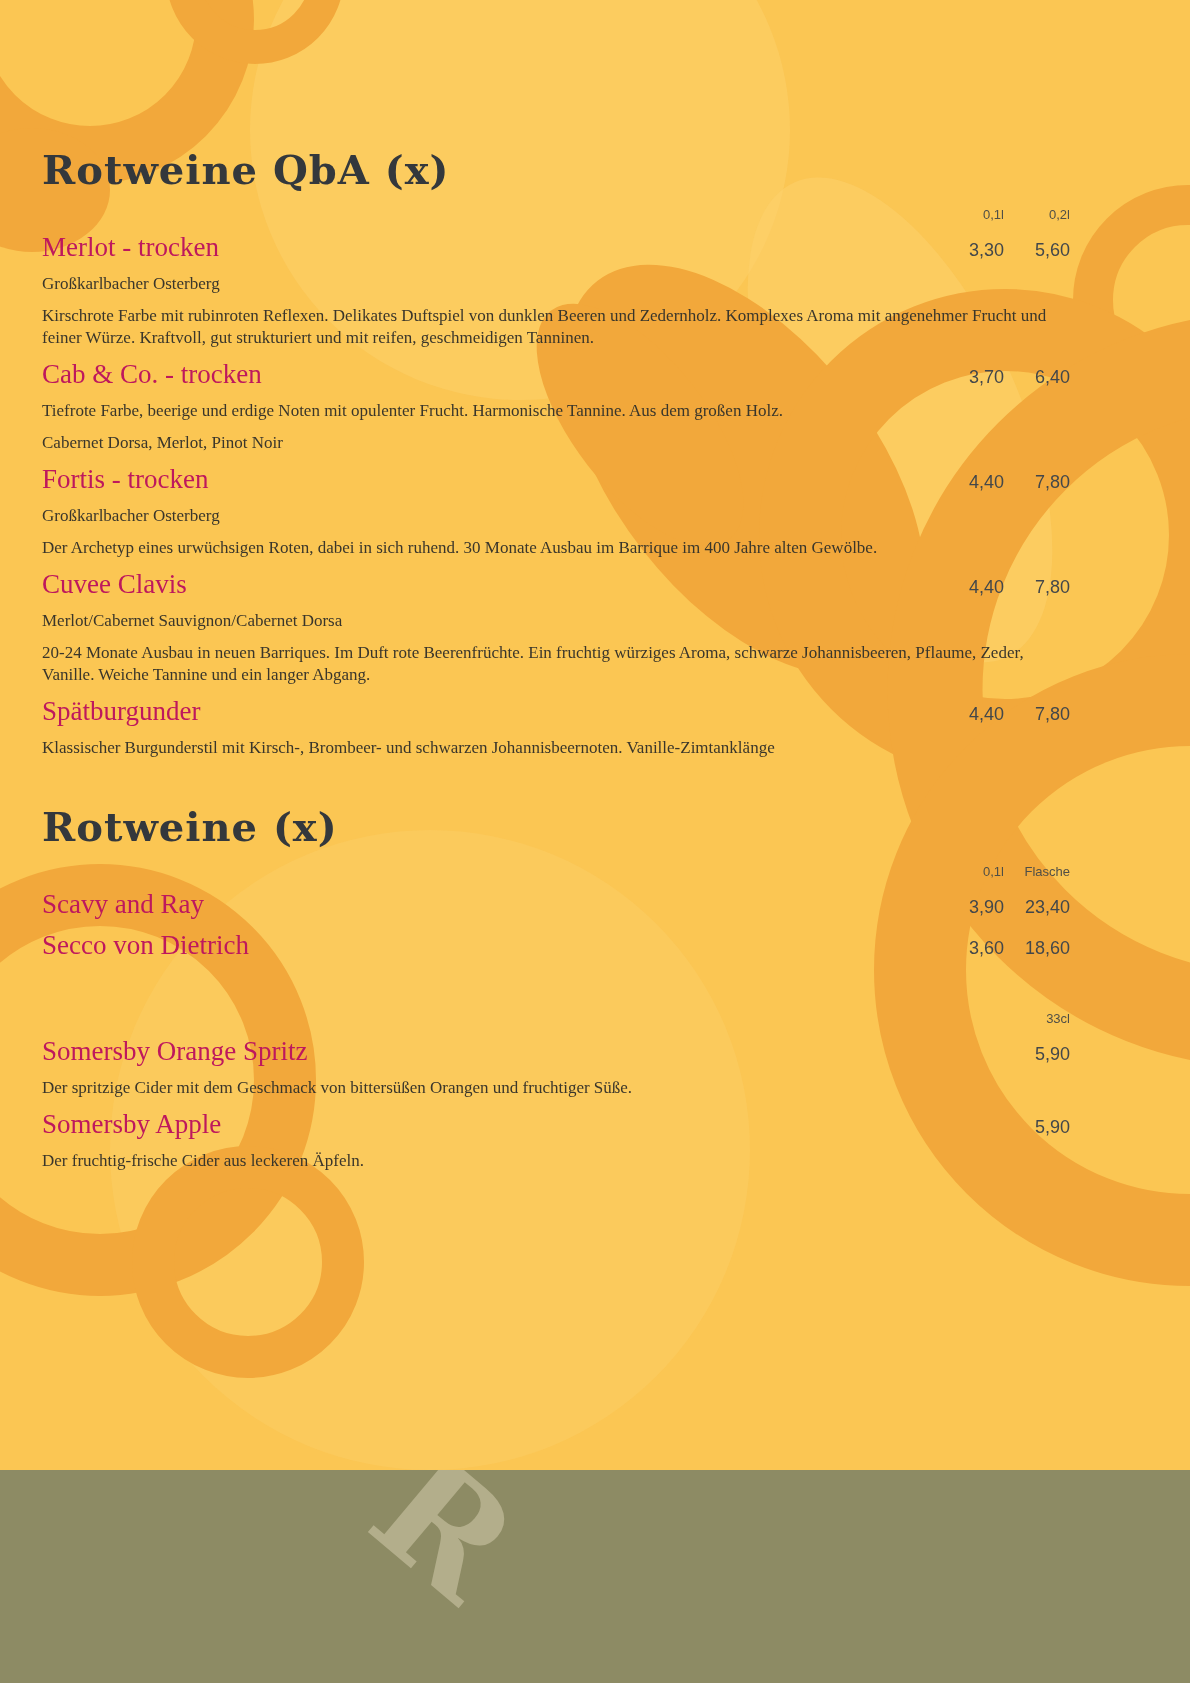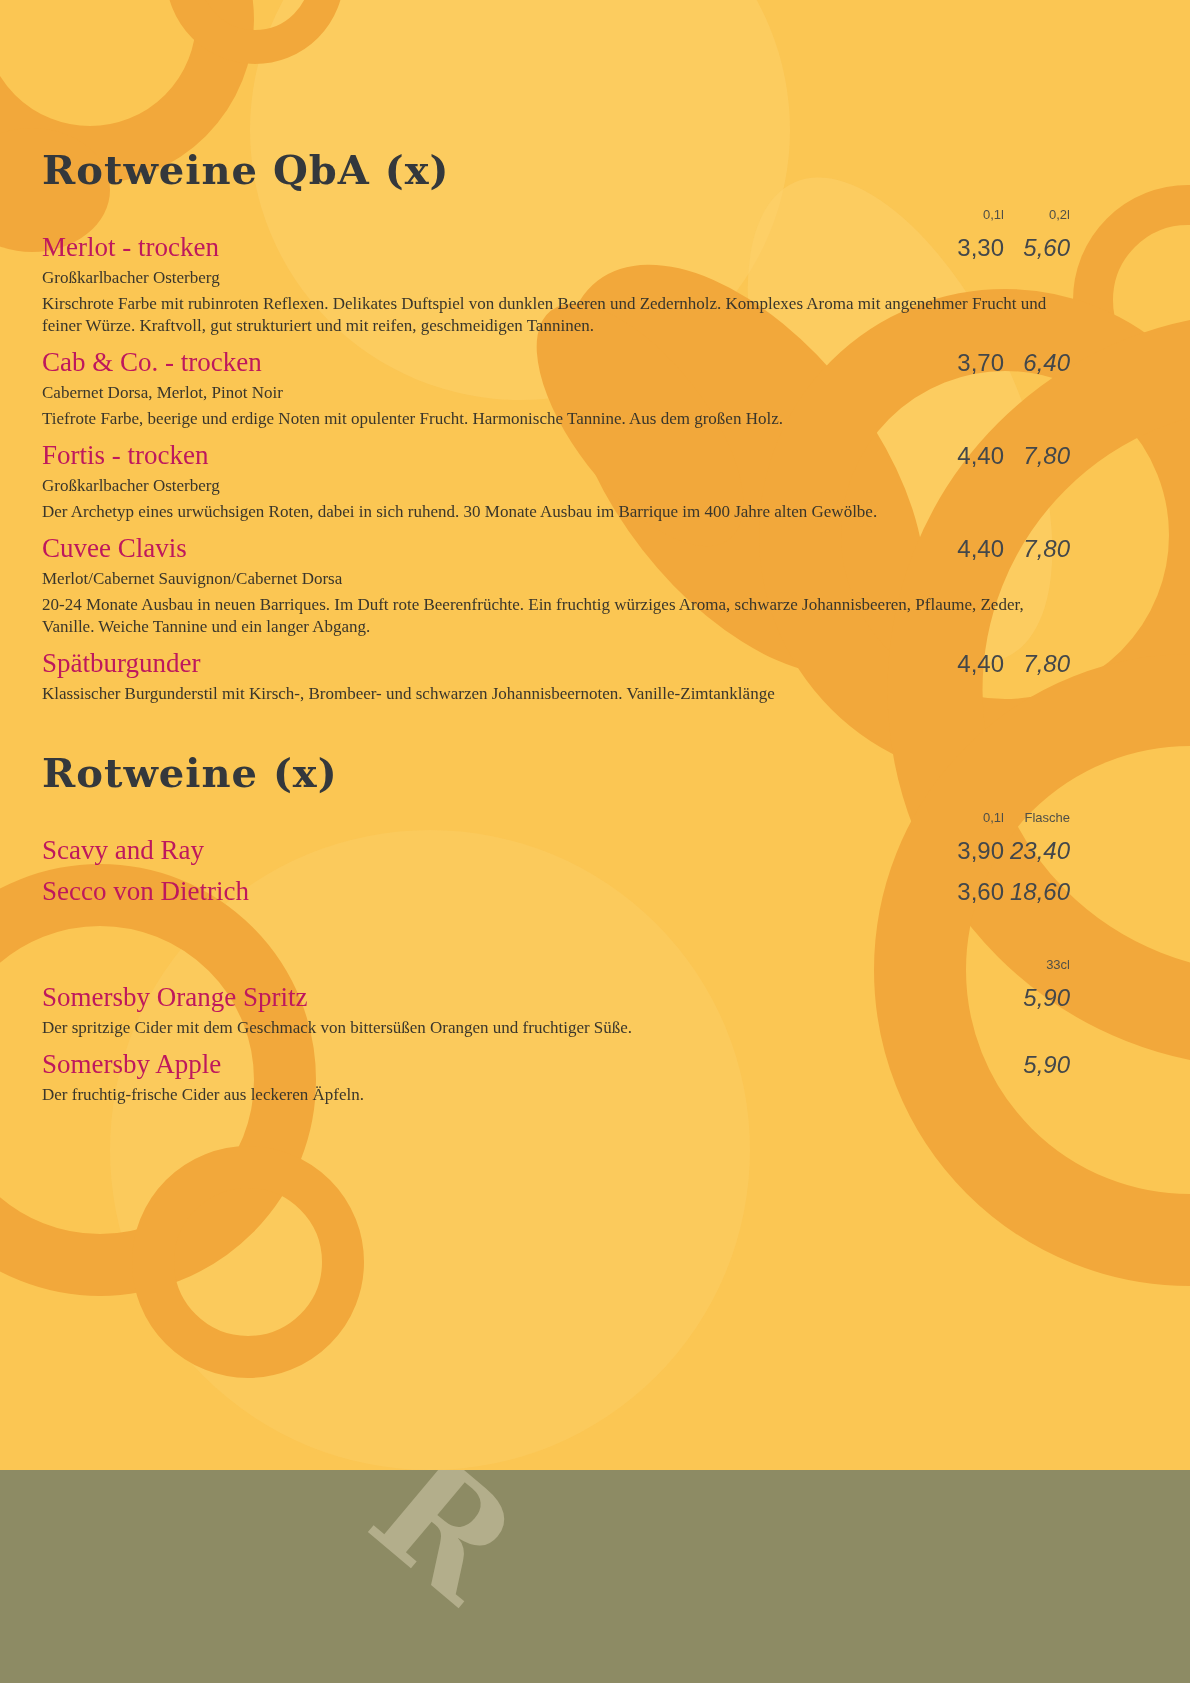--- a/index.html
+++ b/index.html
@@ -28,27 +28,27 @@
   .ph{min-width:56px;text-align:right;}
   .ph.last{min-width:66px;}
 
   .menu-item{margin-top:10px;}
   .item-row{display:flex;align-items:baseline;}
   .item-name{
     flex:1;font-family:"Liberation Serif",serif;
     font-size:27px;color:#be185d;line-height:1.15;
   }
   .item-price{
-    font-family:"Liberation Sans",sans-serif;font-size:24px;color:#43474A;
+    font-family:"Liberation Sans",sans-serif;font-size:18px;color:#43474A;
     min-width:56px;text-align:right;
   }
-  .item-price.last{min-width:66px;font-style:italic;}
+  .item-price.last{min-width:66px;}
   .desc{
     font-family:"Liberation Serif",serif;font-size:17px;line-height:22px;
-    color:#3A362B;margin-top:4px;
+    color:#3A362B;margin-top:10px;
   }
 
   .footer-band{
     position:absolute;left:0;right:0;bottom:0;height:213px;
     background:#8D8B64;z-index:2;overflow:hidden;
   }
   .footer-letter{
     position:absolute;left:382px;top:-18px;
     font-family:"DejaVu Serif",serif;font-weight:900;font-size:150px;
     color:#B3AE8B;transform:rotate(40deg);line-height:1;
@@ -98,22 +98,22 @@
           </div>
           <div class="desc">Großkarlbacher Osterberg</div>
           <div class="desc">Kirschrote Farbe mit rubinroten Reflexen. Delikates Duftspiel von dunklen Beeren und Zedernholz. Komplexes Aroma mit angenehmer Frucht und feiner Würze. Kraftvoll, gut strukturiert und mit reifen, geschmeidigen Tanninen.</div>
         </div>
         <div class="menu-item">
           <div class="item-row">
             <div class="item-name">Cab &amp; Co. - trocken</div>
             <div class="item-price">3,70</div>
             <div class="item-price last">6,40</div>
           </div>
+          <div class="desc">Tiefrote Farbe, beerige und erdige Noten mit opulenter Frucht. Harmonische Tannine. Aus dem großen Holz.</div>
           <div class="desc">Cabernet Dorsa, Merlot, Pinot Noir</div>
-          <div class="desc">Tiefrote Farbe, beerige und erdige Noten mit opulenter Frucht. Harmonische Tannine. Aus dem großen Holz.</div>
         </div>
         <div class="menu-item">
           <div class="item-row">
             <div class="item-name">Fortis - trocken</div>
             <div class="item-price">4,40</div>
             <div class="item-price last">7,80</div>
           </div>
           <div class="desc">Großkarlbacher Osterberg</div>
           <div class="desc">Der Archetyp eines urwüchsigen Roten, dabei in sich ruhend. 30 Monate Ausbau im Barrique im 400 Jahre alten Gewölbe.</div>
         </div>

